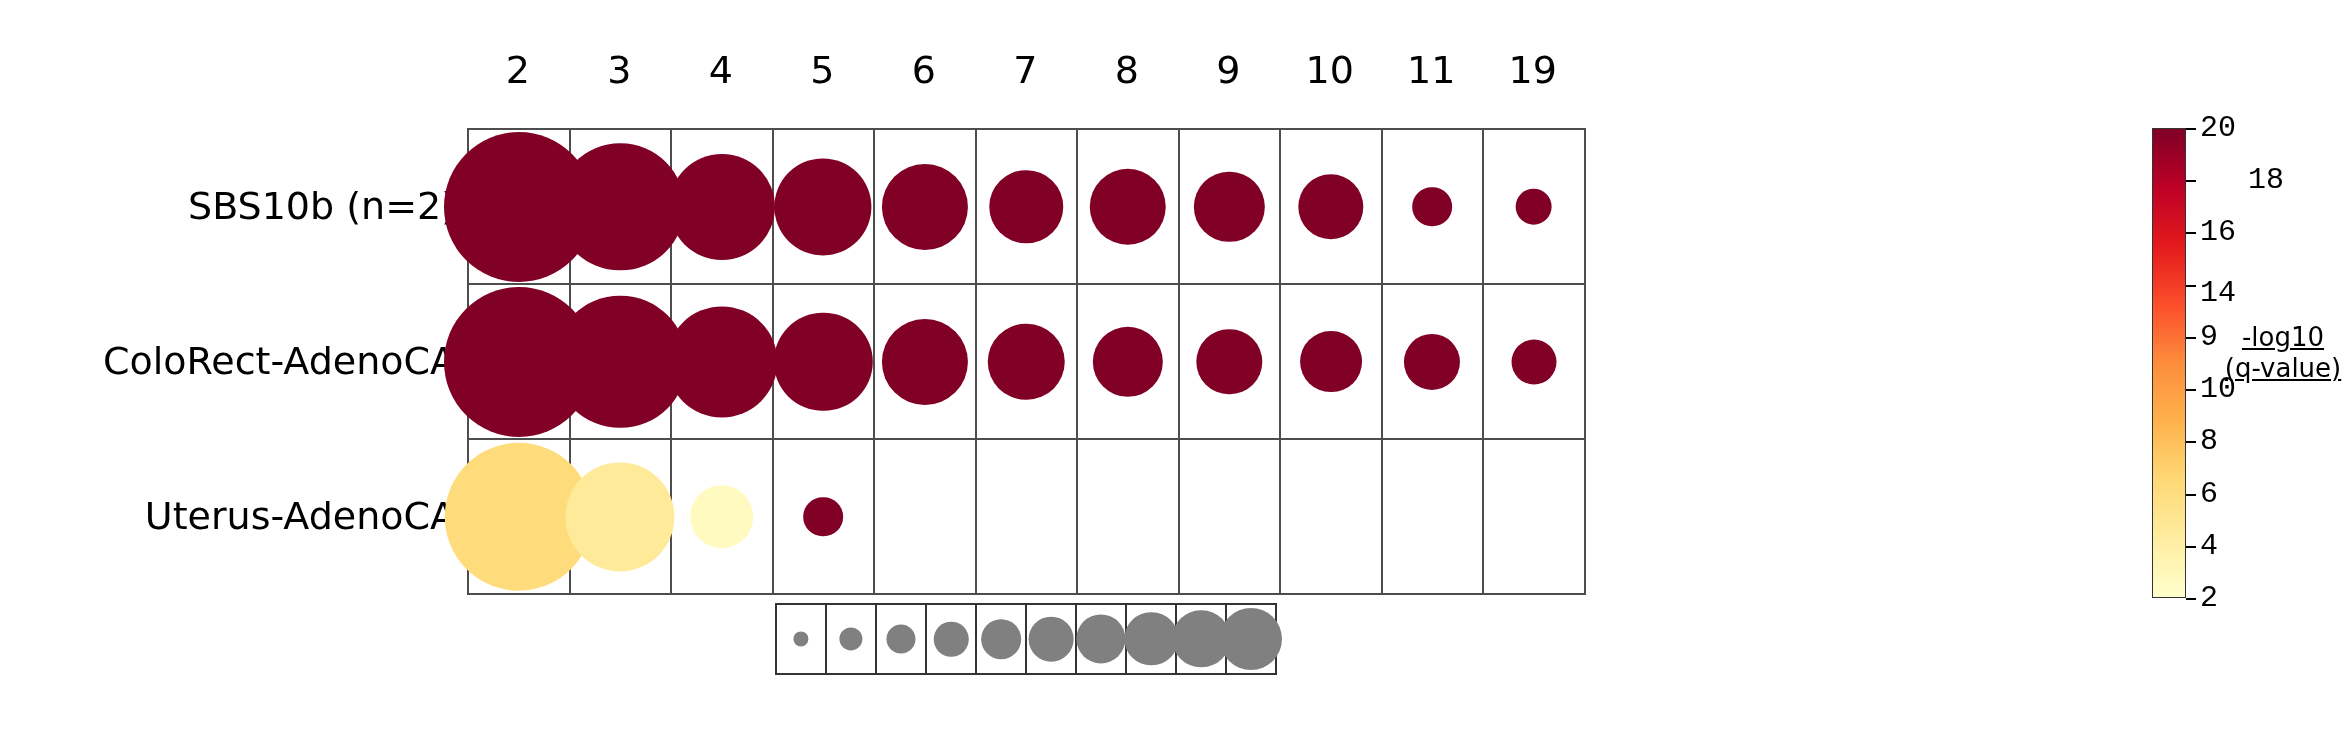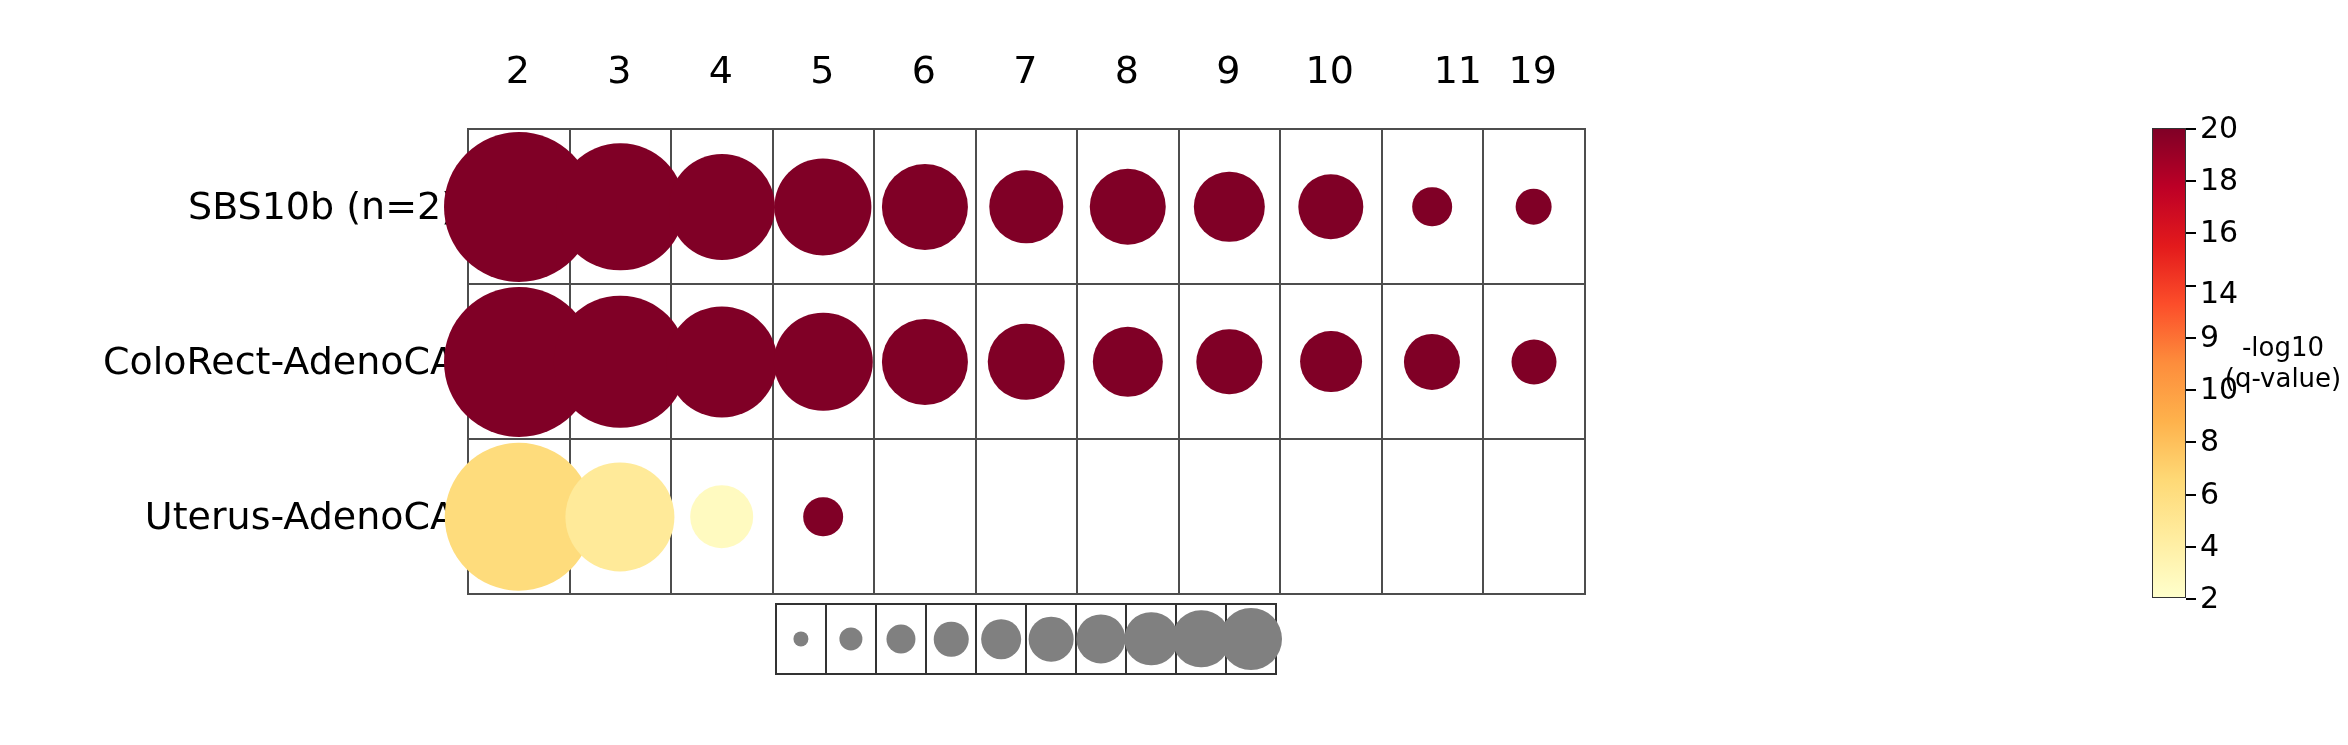--- a/index.html
+++ b/index.html
@@ -152,49 +152,51 @@
     height: 2px;
     background: #000000;
   }
   .cb-ticklabel {
     position: absolute;
     left: 48px;
     font-size: 30px;
     line-height: 30px;
     transform: translateY(-50%);
     white-space: nowrap;
+    font-family: Liberation Mono, monospace;
   }
   #colorbar-label {
     position: absolute;
     left: 2218px;
-    top: 332px;
+    top: 322px;
     width: 130px;
     text-align: center;
     font-size: 26px;
     line-height: 31px;
+    text-decoration: underline;
   }
   #colorbar-label div { white-space: nowrap; }
 </style>
 </head>
 <body>
 
 <div id="figure">
 
 
   <div id="col-headers">
       <div class="col-header" style="width: 101.5px;">2</div>
       <div class="col-header" style="width: 101.5px;">3</div>
       <div class="col-header" style="width: 101.5px;">4</div>
       <div class="col-header" style="width: 101.5px;">5</div>
       <div class="col-header" style="width: 101.5px;">6</div>
       <div class="col-header" style="width: 101.5px;">7</div>
       <div class="col-header" style="width: 101.5px;">8</div>
       <div class="col-header" style="width: 101.5px;">9</div>
       <div class="col-header" style="width: 101.5px;">10</div>
-      <div class="col-header" style="width: 101.5px; text-align: right;">11</div>
+      <div class="col-header" style="width: 101.5px;">11</div>
       <div class="col-header" style="width: 101.5px;">19</div>
     </div>
 
   <div id="row-labels">
       <div class="row-label" style="height: 155px;">SBS10b (n=2)</div>
       <div class="row-label" style="height: 155px;">ColoRect-AdenoCA</div>
       <div class="row-label" style="height: 155px;">Uterus-AdenoCA</div>
     </div>
 
   <div id="grid">
@@ -339,21 +341,21 @@
       <div class="cb-ticklabel" style="top: 313.333px;">8</div>
       <div class="cb-tick" style="top: 261.111px;"></div>
       <div class="cb-ticklabel" style="top: 261.111px;">10</div>
       <div class="cb-tick" style="top: 208.889px;"></div>
       <div class="cb-ticklabel" style="top: 208.889px;">9</div>
       <div class="cb-tick" style="top: 156.667px;"></div>
       <div class="cb-ticklabel" style="top: 156.667px; margin-top: 8px;">14</div>
       <div class="cb-tick" style="top: 104.444px;"></div>
       <div class="cb-ticklabel" style="top: 104.444px;">16</div>
       <div class="cb-tick" style="top: 52.2222px;"></div>
-      <div class="cb-ticklabel" style="top: 52.2222px;">18</div>
+      <div class="cb-ticklabel" style="top: 52.2222px; margin-left: 48px;">18</div>
       <div class="cb-tick" style="top: 0px;"></div>
       <div class="cb-ticklabel" style="top: 0px;">20</div>
     </div>
 
   <div id="colorbar-label">
     <div>-log10</div>
     <div>(q-value)</div>
   </div>
 
 </div>

